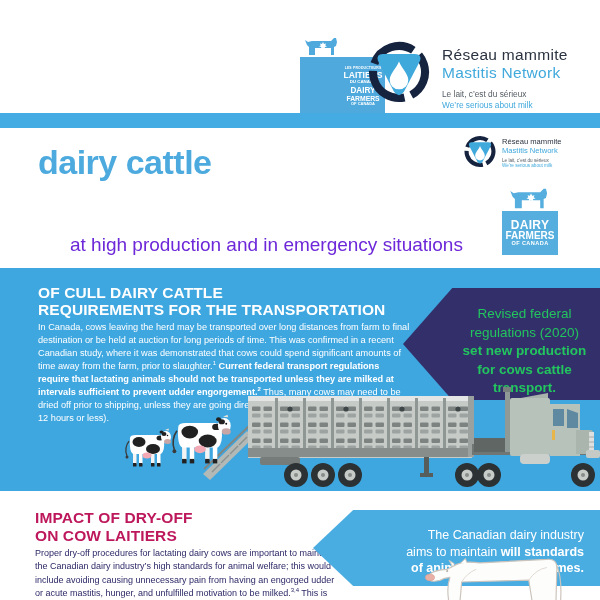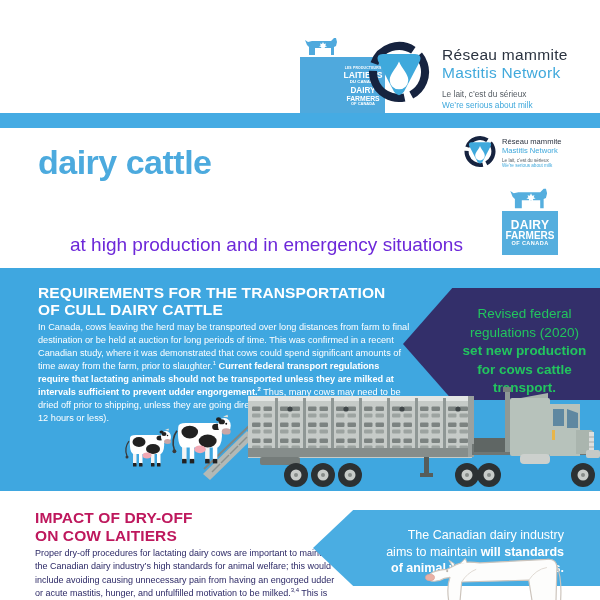--- a/index.html
+++ b/index.html
@@ -63,21 +63,21 @@
   .navy-callout .bold{font-weight:bold;}
 
   
   .w-head{position:absolute;left:35px;top:509px;font-size:15.5px;font-weight:bold;color:#be185d;
           line-height:17.5px;letter-spacing:.1px;}
   .w-para{position:absolute;left:35px;top:547px;width:303px;font-size:9px;color:#2c2966;
           line-height:13.3px;}
 
   .blue-callout{position:absolute;left:313px;top:510px;width:287px;height:76px;background:#4aade2;
      clip-path:polygon(14% 0,100% 0,100% 100%,14% 100%,0 50%);
-     color:#fff;text-align:right;padding-top:17px;padding-right:36px;box-sizing:border-box;}
+     color:#fff;text-align:right;padding-top:17px;padding-right:16px;box-sizing:border-box;}
   .blue-callout .line{font-size:12.5px;line-height:16.5px;white-space:nowrap;}
   .blue-callout .bold{font-weight:bold;}
 </style>
 </head>
 <body>
 
 <div class="page">
 
   <div>
 
@@ -141,22 +141,22 @@
       <div class="dfc-badge-box">
         <div class="dfc-b1">DAIRY</div>
         <div class="dfc-b2">FARMERS</div>
         <div class="dfc-b3">OF CANADA</div>
       </div>
     </div>
   </div>
 
   <div class="transport">
     <div class="t-head">
+      <div>OF CULL DAIRY CATTLE</div>
       <div>REQUIREMENTS FOR THE TRANSPORTATION</div>
-      <div>OF CULL DAIRY CATTLE</div>
     </div>
     <div class="t-para">
       <span>In Canada, cows leaving the herd may be transported over long distances from farm to final destination or be held at auction for long periods of time. This was confirmed in a recent Canadian study, where it was demonstrated that cows could spend significant amounts of time away from the farm, prior to slaughter.</span><sup class="ref">1</sup><b><span> Current federal transport regulations require that lactating animals should not be transported unless they are milked at intervals sufficient to prevent udder engorgement.</span><sup class="ref">2</sup></b><span> Thus, many cows may need to be dried off prior to shipping, unless they are going directly to slaughter from the farm (within 12 hours or less).</span>
     </div>
 
     <div class="navy-callout">
       <div class="line">Revised federal</div>
       <div class="line">regulations (2020)</div>
       <div class="line bold">set new production</div>
       <div class="line bold">for cows cattle</div>

